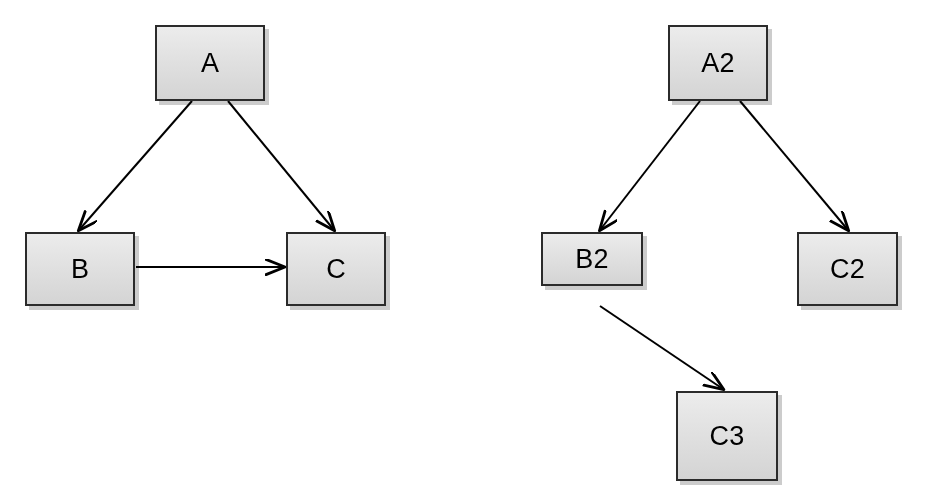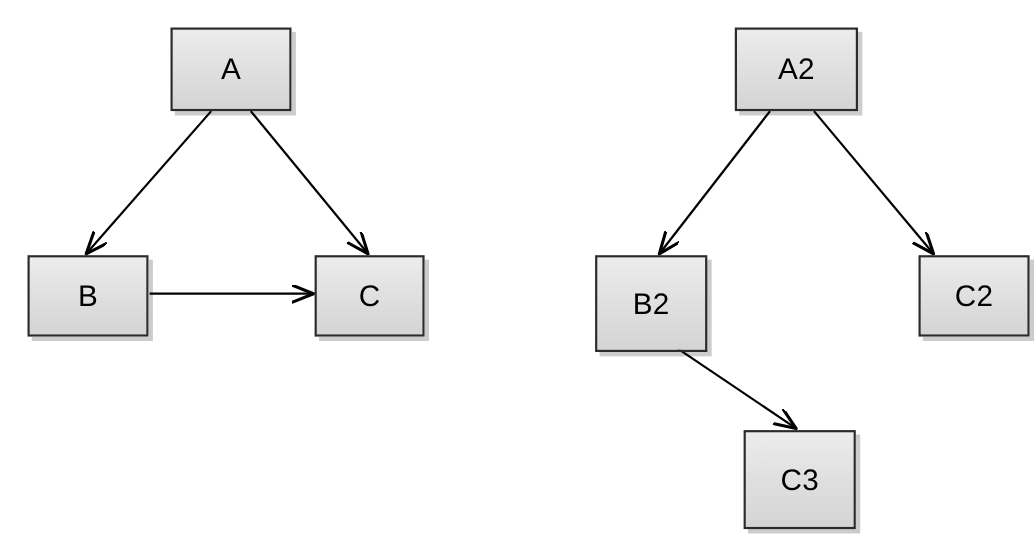--- a/index.html
+++ b/index.html
@@ -72,27 +72,27 @@
   <div id="nodes-layer">
       <div class="node" style="left: 155px; top: 25px; width: 110px; height: 76px;">
         <span class="node-label">A</span>
       </div>
       <div class="node" style="left: 25px; top: 232px; width: 110px; height: 74px;">
         <span class="node-label">B</span>
       </div>
       <div class="node" style="left: 286px; top: 232px; width: 100px; height: 74px;">
         <span class="node-label">C</span>
       </div>
-      <div class="node" style="left: 668px; top: 25px; width: 112px; height: 76px;">
+      <div class="node" style="left: 668px; top: 25px; width: 100px; height: 76px;">
         <span class="node-label">A2</span>
       </div>
-      <div class="node" style="left: 541px; top: 232px; width: 102px; height: 88px;">
+      <div class="node" style="left: 541px; top: 232px; width: 102px; height: 54px;">
         <span class="node-label">B2</span>
       </div>
-      <div class="node" style="left: 835px; top: 232px; width: 101px; height: 74px;">
+      <div class="node" style="left: 797px; top: 232px; width: 101px; height: 74px;">
         <span class="node-label">C2</span>
       </div>
       <div class="node" style="left: 676px; top: 391px; width: 102px; height: 90px;">
         <span class="node-label">C3</span>
       </div>
     </div>
 
 </div>
 
 </body></html>

